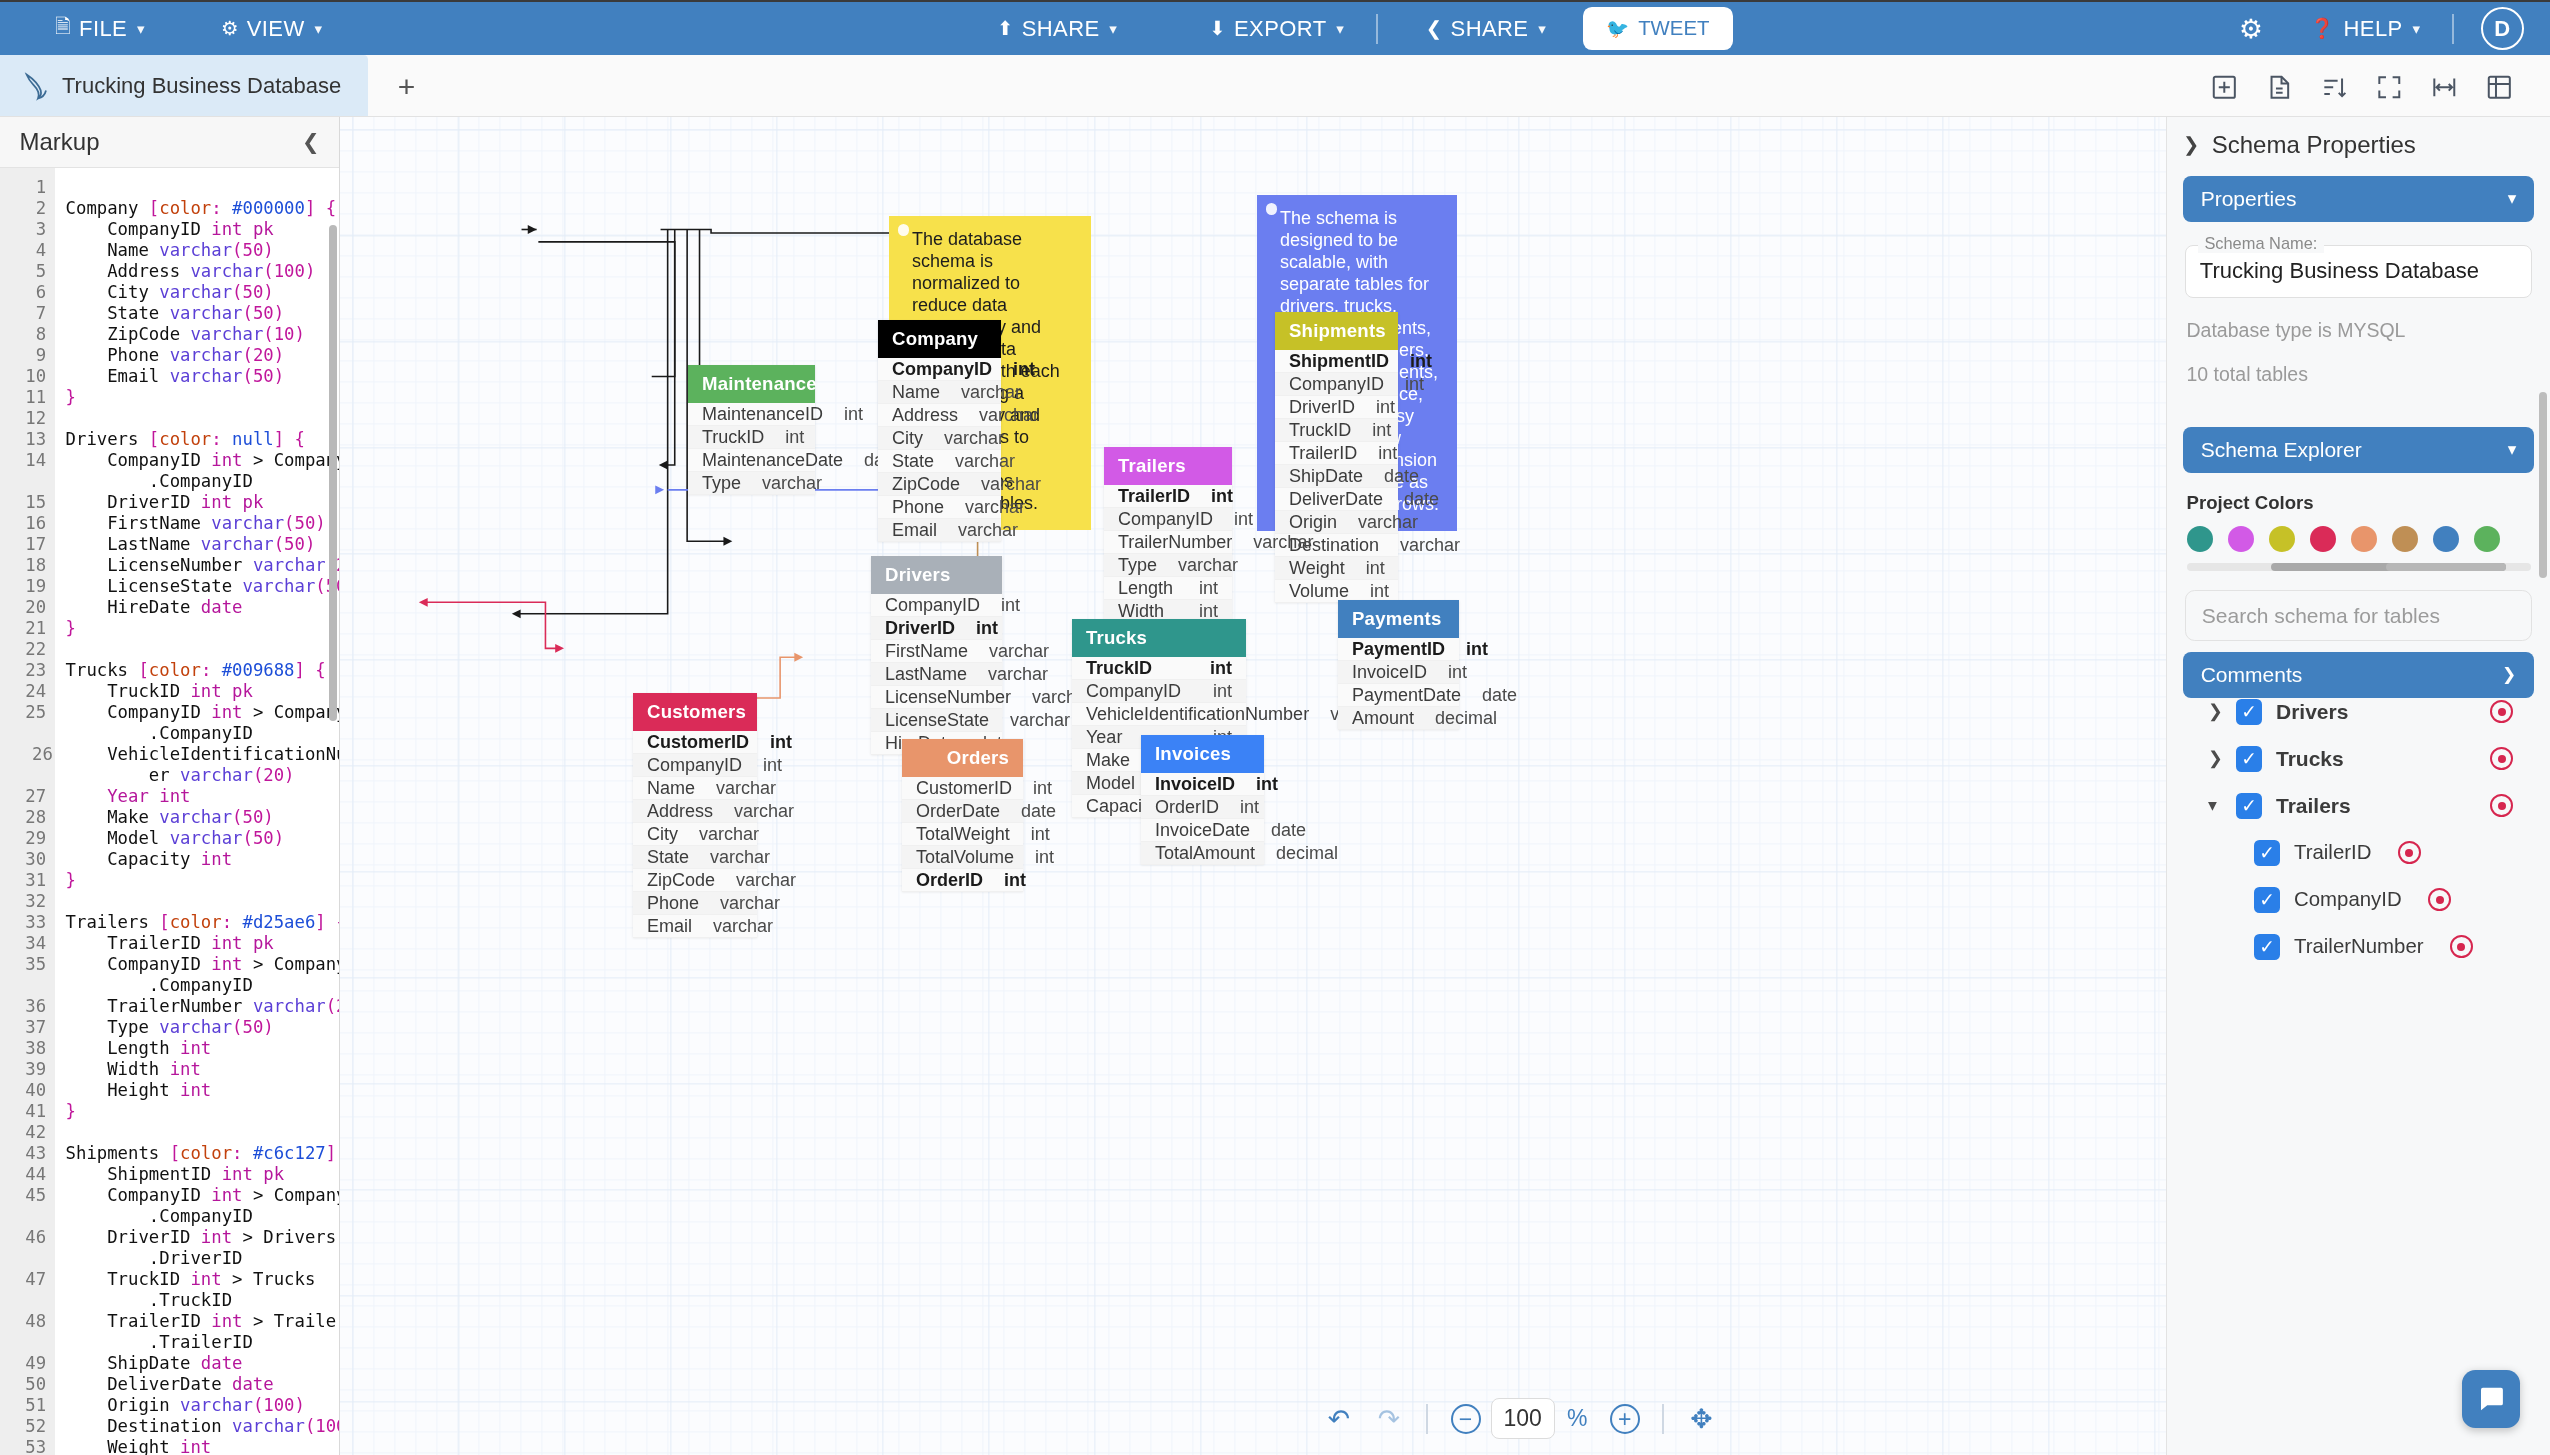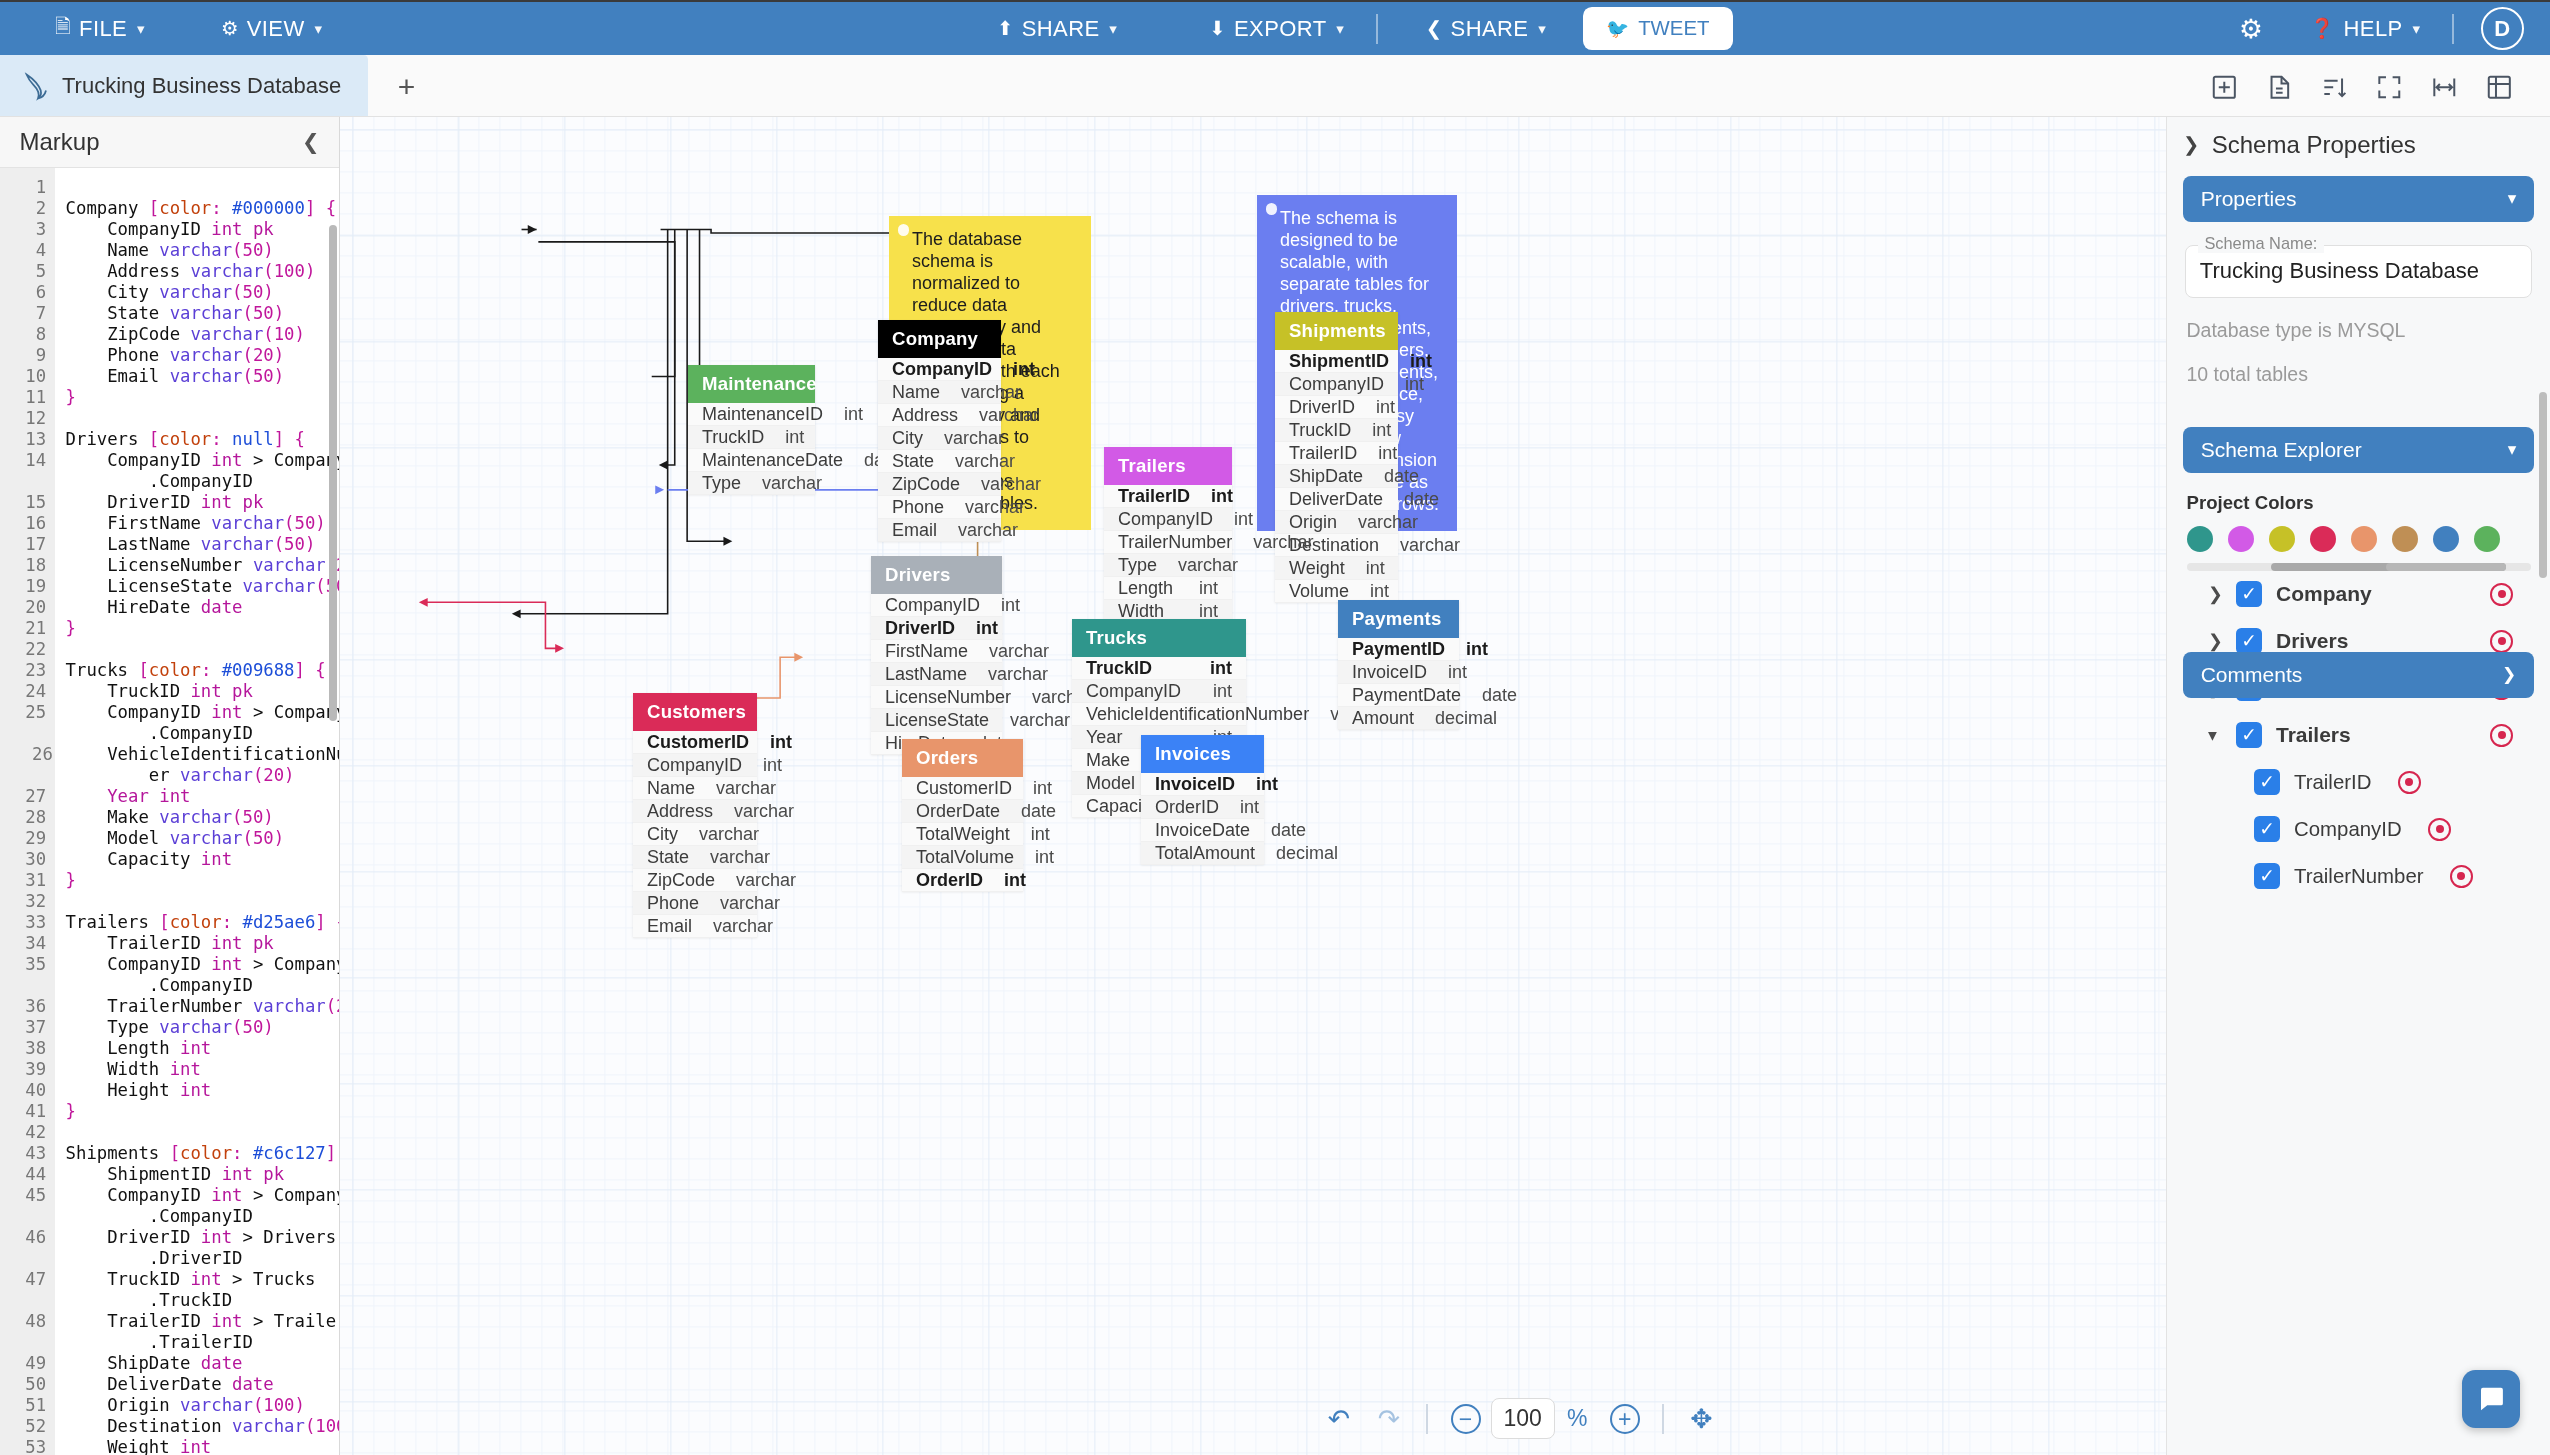--- a/index.html
+++ b/index.html
@@ -731,21 +731,21 @@
         <div class="row alt">
           <span>Phone</span>
           <span class="ty">varchar</span>
         </div>
         <div class="row">
           <span>Email</span>
           <span class="ty">varchar</span>
         </div>
       </div>
       <div class="tbl" style="left: 562px; top: 622px; width: 121px;">
-        <div class="hd" style="background: rgb(232, 149, 107);">Orders</div>
+        <div class="hd" style="background: rgb(232, 149, 107); text-align: right;">Orders</div>
         <div class="row">
           <span>CustomerID</span>
           <span class="ty">int</span>
         </div>
         <div class="row alt">
           <span>OrderDate</span>
           <span class="ty">date</span>
         </div>
         <div class="row">
           <span>TotalWeight</span>
@@ -831,20 +831,23 @@
       <div class="sw" style="background: rgb(232, 149, 107);"></div>
       <div class="sw" style="background: rgb(191, 143, 85);"></div>
       <div class="sw" style="background: rgb(65, 128, 191);"></div>
       <div class="sw" style="background: rgb(92, 178, 93);"></div>
     </div>
   <div id="color-scroll">
     <div class="thumb"></div>
     <div class="thumb2"></div>
   </div>
 
+  <div id="search-tables">
+    <span>Search schema for tables</span>
+  </div>
 
   <div id="tree">
       <div class="tree-row parent">
         <span class="chev">❯</span>
         <span class="cb">✓</span>
         <span class="name">Company</span>
         <span class="target">
           <i></i>
         </span>
       </div>

